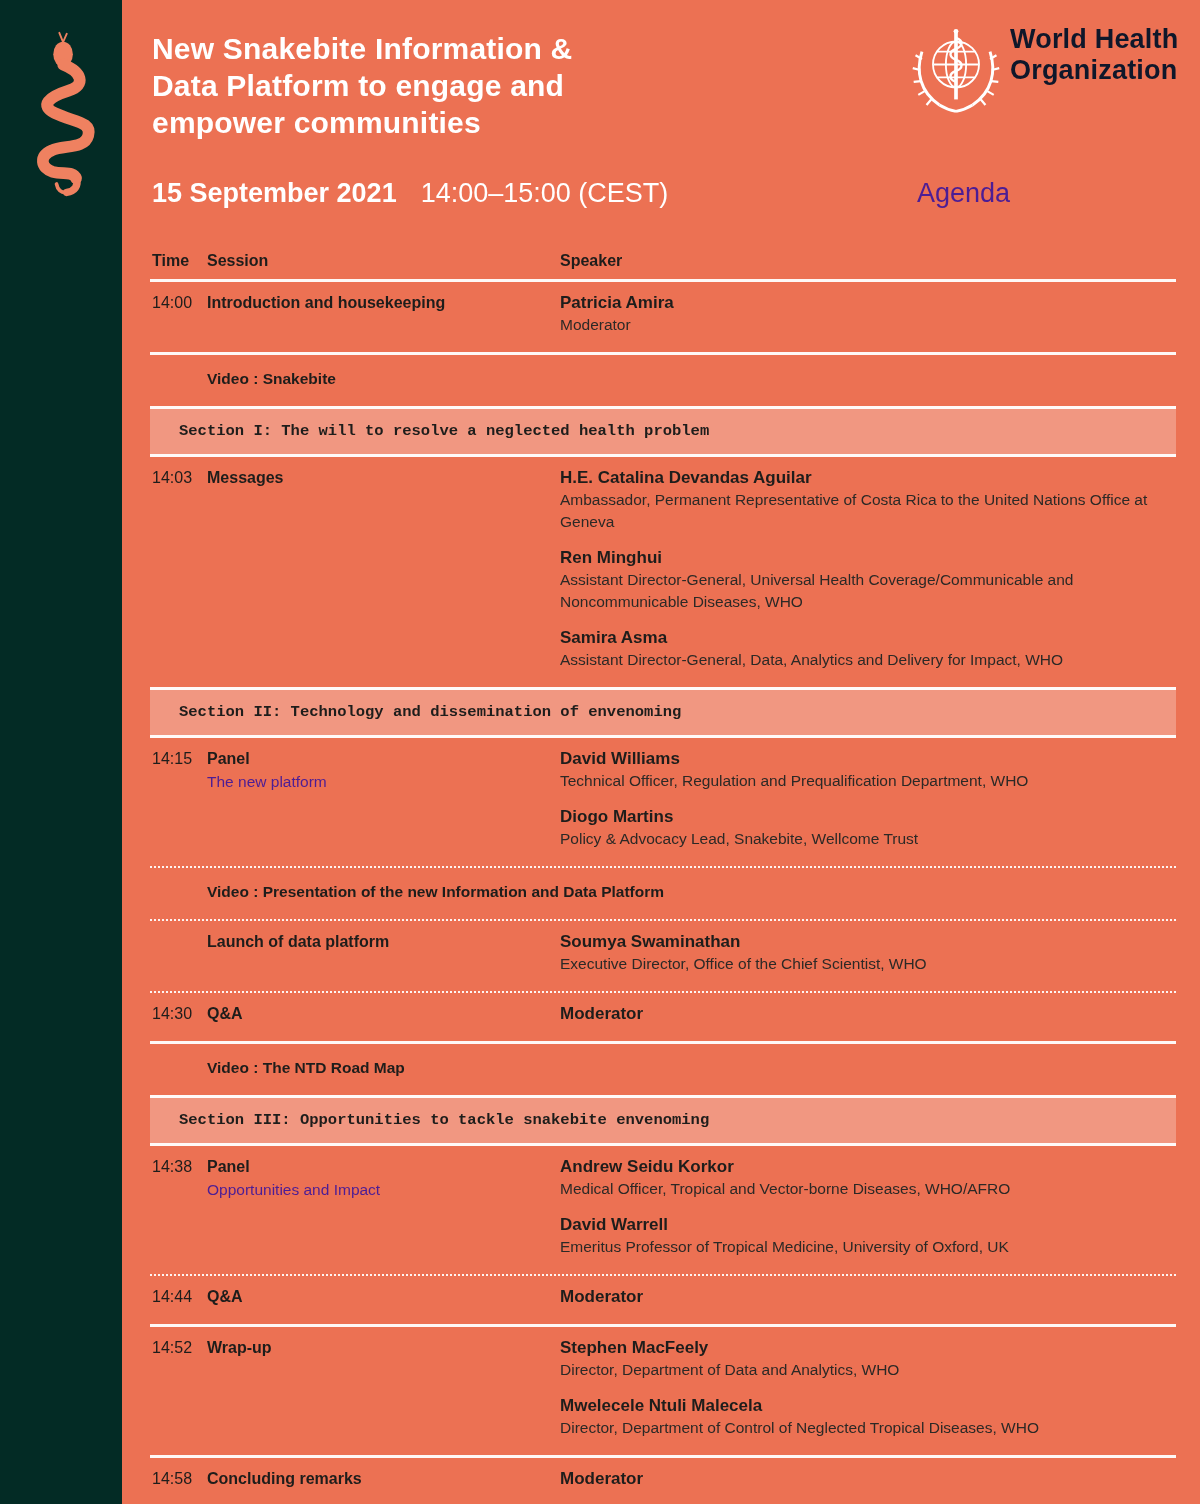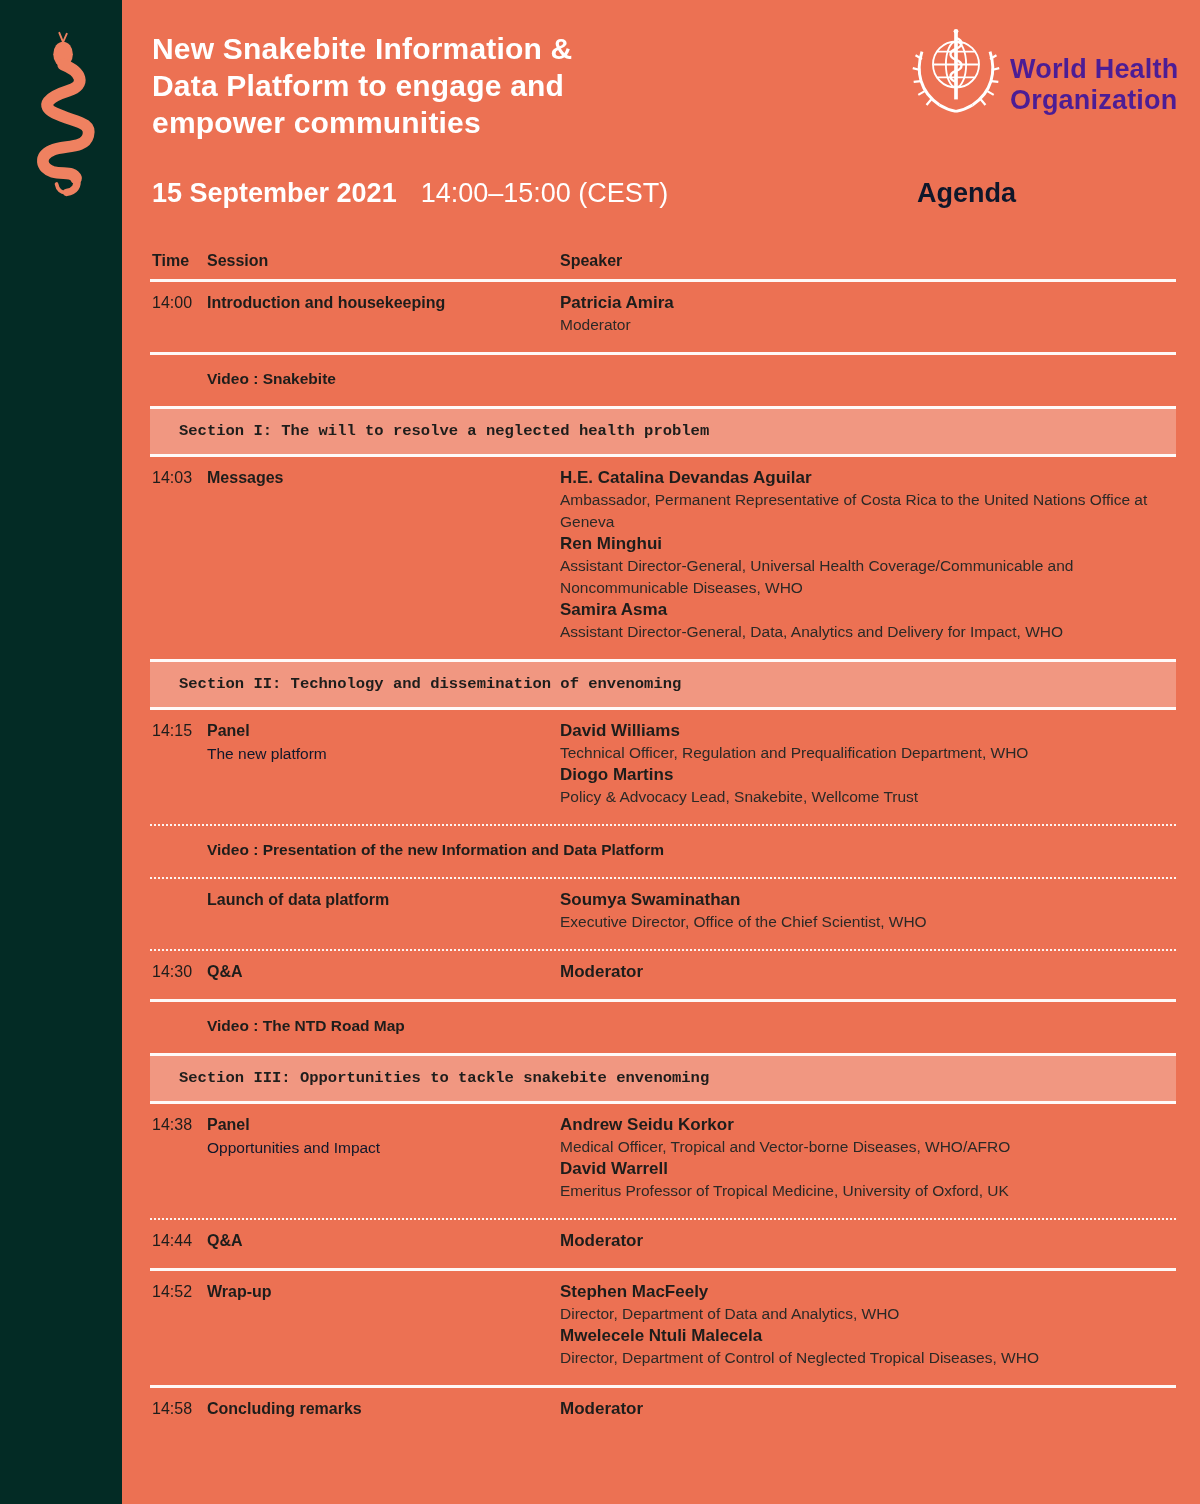--- a/index.html
+++ b/index.html
@@ -27,22 +27,22 @@
   .content{position:absolute;left:122px;top:0;width:1078px;height:1120px}
   .header{position:relative;height:250px}
   .page-title{
     position:absolute;left:30px;top:30px;
     font-size:30px;font-weight:700;color:#fff;line-height:37px;
     white-space:pre-line;letter-spacing:0.2px;
   }
   .date-line{position:absolute;left:30px;top:178px;font-size:27px;color:#fff;white-space:nowrap}
   .date-bold{font-weight:700}
   .date-rest{font-weight:400;margin-left:24px}
-  .agenda-label{position:absolute;left:795px;top:178px;font-size:27px;font-weight:700;color:#0f172a}
-  .who-logo{position:absolute;left:788px;top:24px;display:flex;align-items:flex-end;color:#4c1d95}
+  .agenda-label{position:absolute;left:795px;top:178px;font-size:27px;font-weight:400;color:#4c1d95}
+  .who-logo{position:absolute;left:788px;top:24px;display:flex;align-items:flex-start;color:#0f172a}
   .who-emblem{width:92px;height:92px;flex:0 0 92px}
   .who-text{font-size:27px;font-weight:700;line-height:31px;white-space:pre-line;margin-left:8px;letter-spacing:0.2px}
 
   .agenda-table{margin-left:28px;width:1026px}
   .thead{display:flex;font-weight:700;font-size:16px;padding:2px 0 9px 0}
   .th-time{flex:0 0 57px;padding-left:2px}
   .th-session{flex:0 0 353px}
   .th-speaker{flex:1}
 
   .divider{height:0;border-top:3px solid var(--line-white)}
@@ -52,23 +52,23 @@
     background:var(--band-tint);
     border-top:3px solid var(--line-white);
     border-bottom:3px solid var(--line-white);
     padding:12px 10px 12px 29px;
     font-weight:700;font-size:15.5px;line-height:21px;font-family:Liberation Mono, monospace;
   }
   .row.entry{display:flex;padding:10px 0 16px}
   .col-time{flex:0 0 57px;font-size:16px;line-height:22px;padding-left:2px}
   .col-session{flex:0 0 353px;padding-right:20px}
   .session-title{font-weight:700;font-size:16px;line-height:22px}
-  .session-sub{font-size:15.5px;line-height:22px;margin-top:1px;color:#0f172a}
+  .session-sub{font-size:15.5px;line-height:22px;margin-top:1px;color:#4c1d95}
   .col-speaker{flex:1;padding-right:4px}
-  .speaker + .speaker{}
+  .speaker + .speaker{margin-top:14px}
   .speaker-name{font-weight:700;font-size:17px;line-height:22px}
   .speaker-desc{font-size:15.5px;line-height:1.42;color:#2C2926}
   .video-row{padding:13px 10px 17px 57px;font-weight:700;font-size:15.5px;line-height:21px}
 </style>
 </head>
 <body>
 
 <div class="sidebar">
   <div class="snake-wrap">
     <svg viewBox="0 0 90 178" width="84" height="168" aria-hidden="true">

